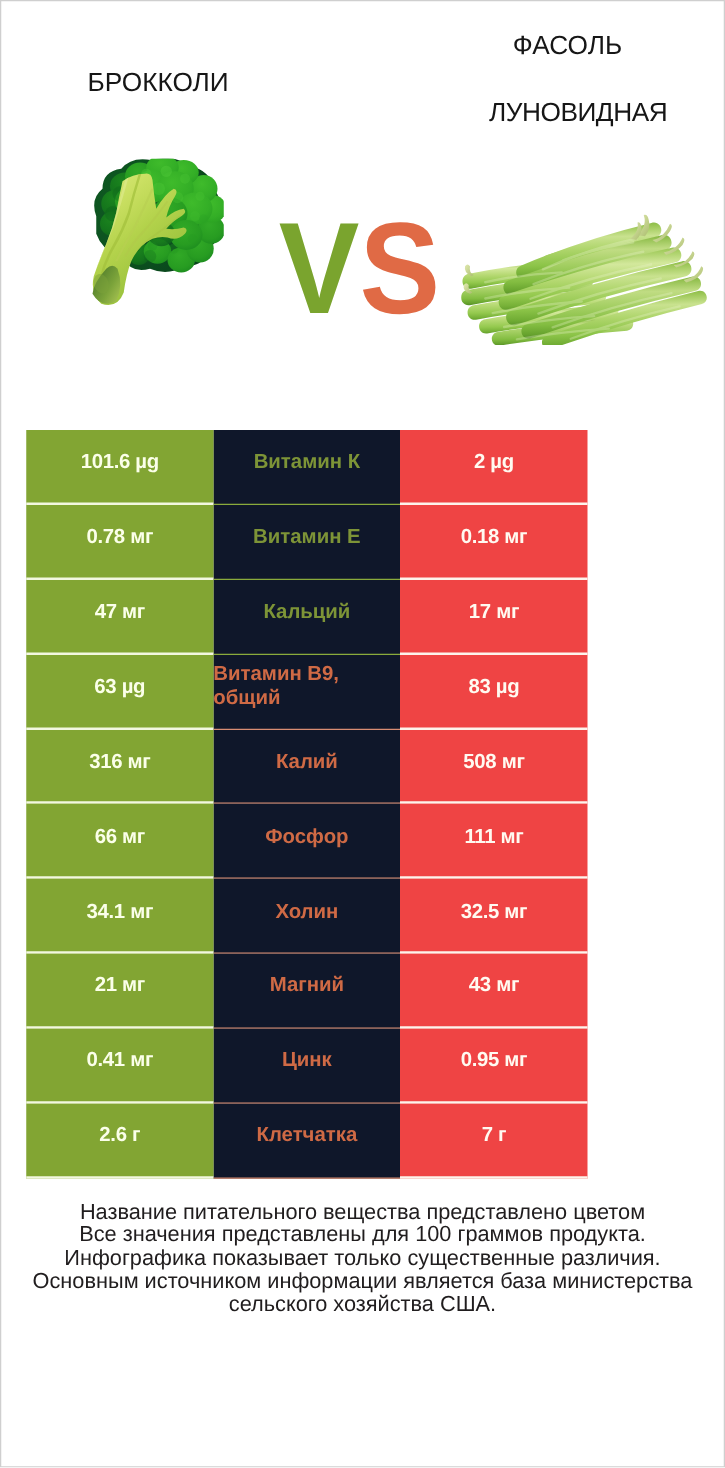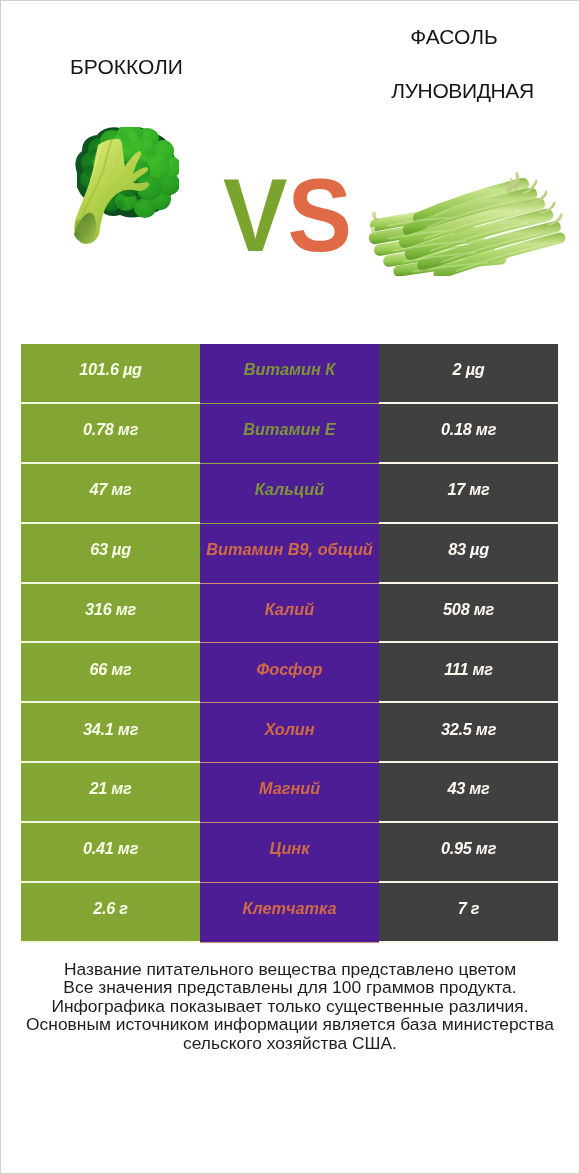--- a/index.html
+++ b/index.html
@@ -29,28 +29,28 @@
   #hero-right { left:368px; top:170px; width:200px; height:107px; }
 
   #vs { position:absolute; left:197px; top:164px; width:179px; height:100px;
         font-size:104px; font-weight:700; line-height:100px; text-align:center;
         font-family:"Liberation Sans", sans-serif; letter-spacing:0px;
         transform:scale(0.93,1); transform-origin:50% 50%; white-space:nowrap; }
   #vs .v { color:#7aa42e; }
   #vs .s { color:#e06a45; }
 
   
-  #table { position:absolute; left:20px; top:343px; width:560px; height:599px;font-style:italic; }
+  #table { position:absolute; left:20px; top:343px; width:449px; height:599px; }
   .row { position:relative; height:59.9px; display:flex; box-sizing:border-box; }
   .cell { box-sizing:border-box; display:flex; align-items:center; justify-content:center;
           font-size:16.3px; font-weight:700; position:relative; }
   .cell > span { display:block; position:relative; top:-4.2px; }
   .cell-left  { width:179px; color:#fbffe9; background:#82a533; letter-spacing:-0.25px; }
-  .cell-mid   { width:179px; background:#4c1d95; }
-  .cell-right { width:179px; color:#fffaf1; background:#404040; letter-spacing:-0.25px; }
+  .cell-mid   { width:179px; background:#0f172a; }
+  .cell-right { width:179px; color:#fffaf1; background:#ef4444; letter-spacing:-0.25px; }
   .cell-mid.win-green  { color:#7d9437; }
   .cell-mid.win-orange { color:#cf6a45; }
   .row .sep { position:absolute; left:0; right:0; bottom:0; height:2px; }
   .cell-left  .sep { background:#f2f7e0; }
   .cell-right .sep { background:#fdf4ec; }
   .cell-mid.win-green  .sep { background:#8aab3c; height:1px; }
   .cell-mid.win-orange .sep { background:#d98d73; height:1px; }
 
   
   #footer { position:absolute; left:0px; top:959px; width:578px;

